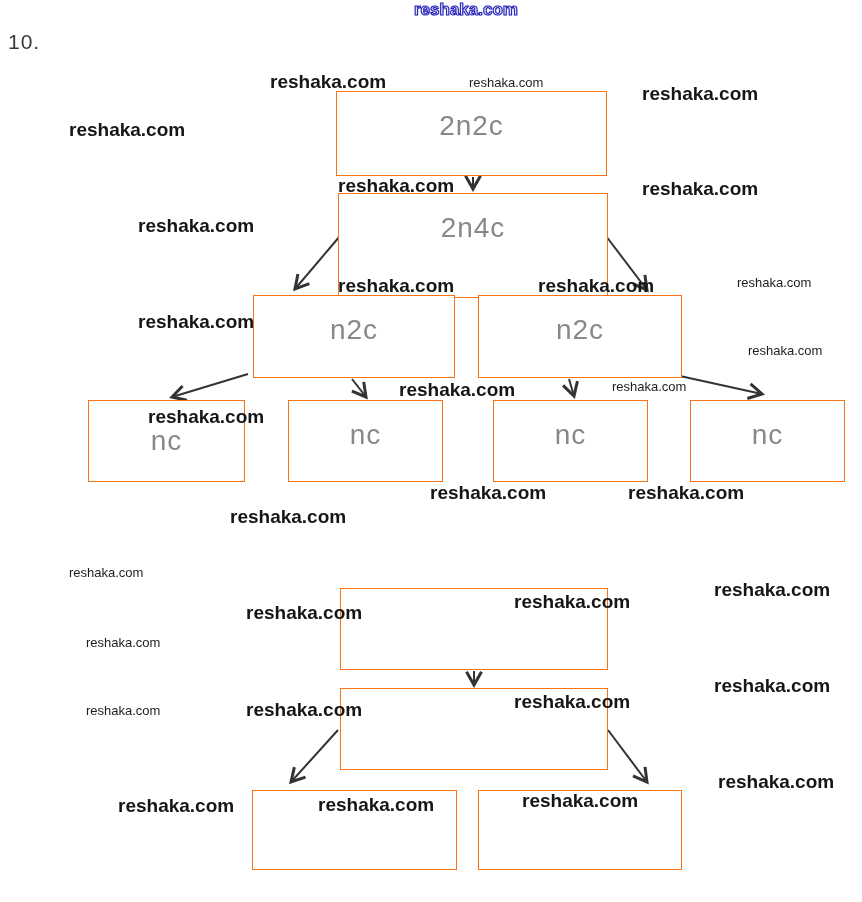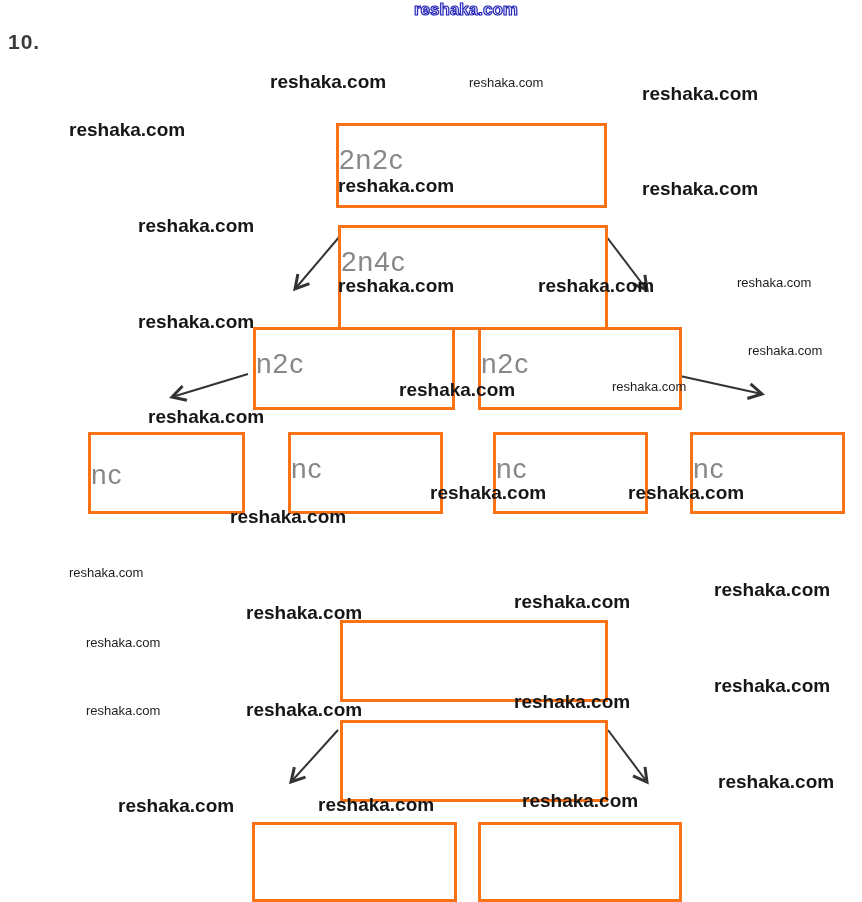--- a/index.html
+++ b/index.html
@@ -5,30 +5,30 @@
   html,body{margin:0;padding:0;background:#ffffff;}
   .canvas{
     position:relative;
     width:862px;height:902px;
     background:#ffffff;
     font-family:"Liberation Sans", sans-serif;
     overflow:hidden;
   }
   .page-number{
     position:absolute;left:8px;top:30px;
-    font-size:21px;font-weight:bold;color:#3a3a3a;
+    font-size:21px;font-weight:normal;color:#3a3a3a;
     letter-spacing:1px;
   }
   .arrow-layer{position:absolute;left:0;top:0;width:862px;height:902px;}
   .box{
     position:absolute;
     box-sizing:border-box;
-    border:3px solid #f97316;
+    border:1px solid #f97316;
     background:#ffffff;
-    display:flex;align-items:flex-start;margin-top:32px;
+    display:flex;justify-content:center;align-items:flex-start;
   }
   .box .box-label{
     margin-top:18px;
     font-size:28px;color:#888888;font-weight:400;
     letter-spacing:1px;
   }
   .wm{position:absolute;white-space:nowrap;line-height:1.1;margin-left:31px;}
   .wm-b{font-size:19px;font-weight:bold;color:#161616;}
   .wm-s{font-size:13px;font-weight:500;color:#1e1e1e;}
   .wm-blue{

